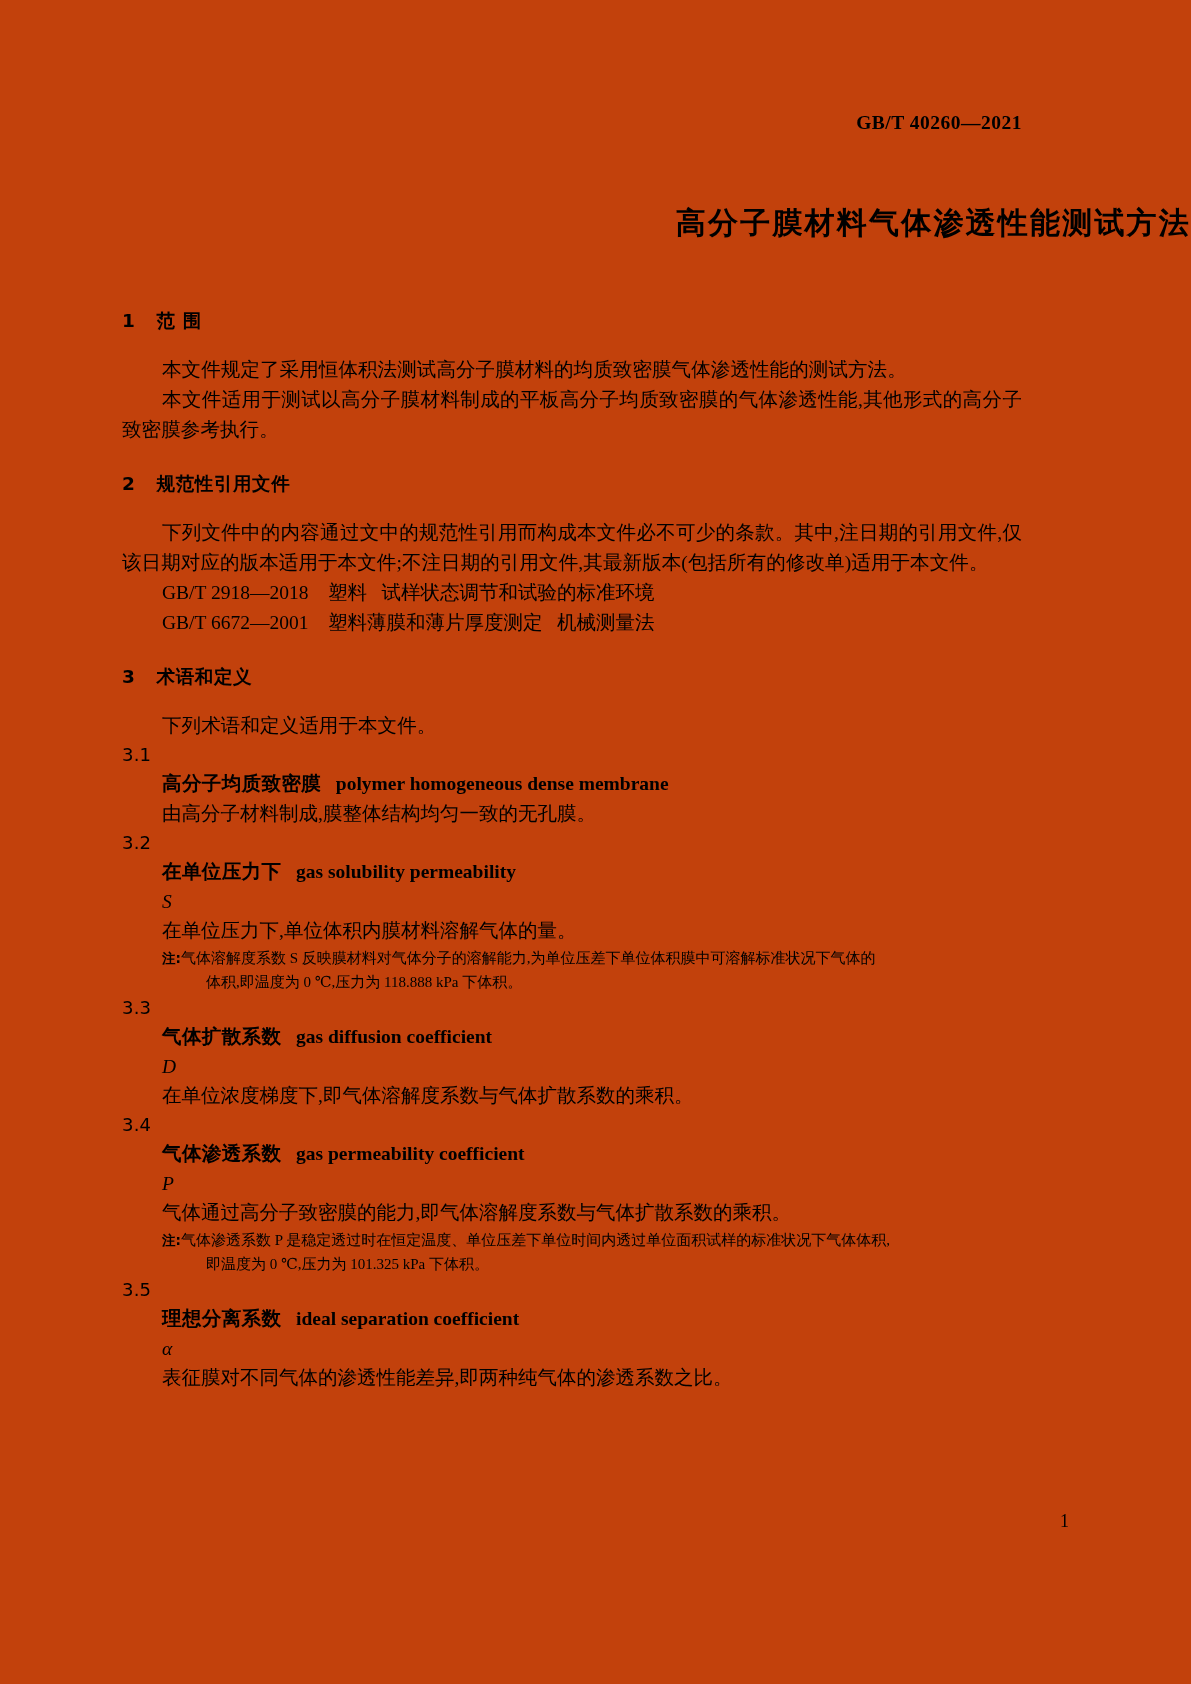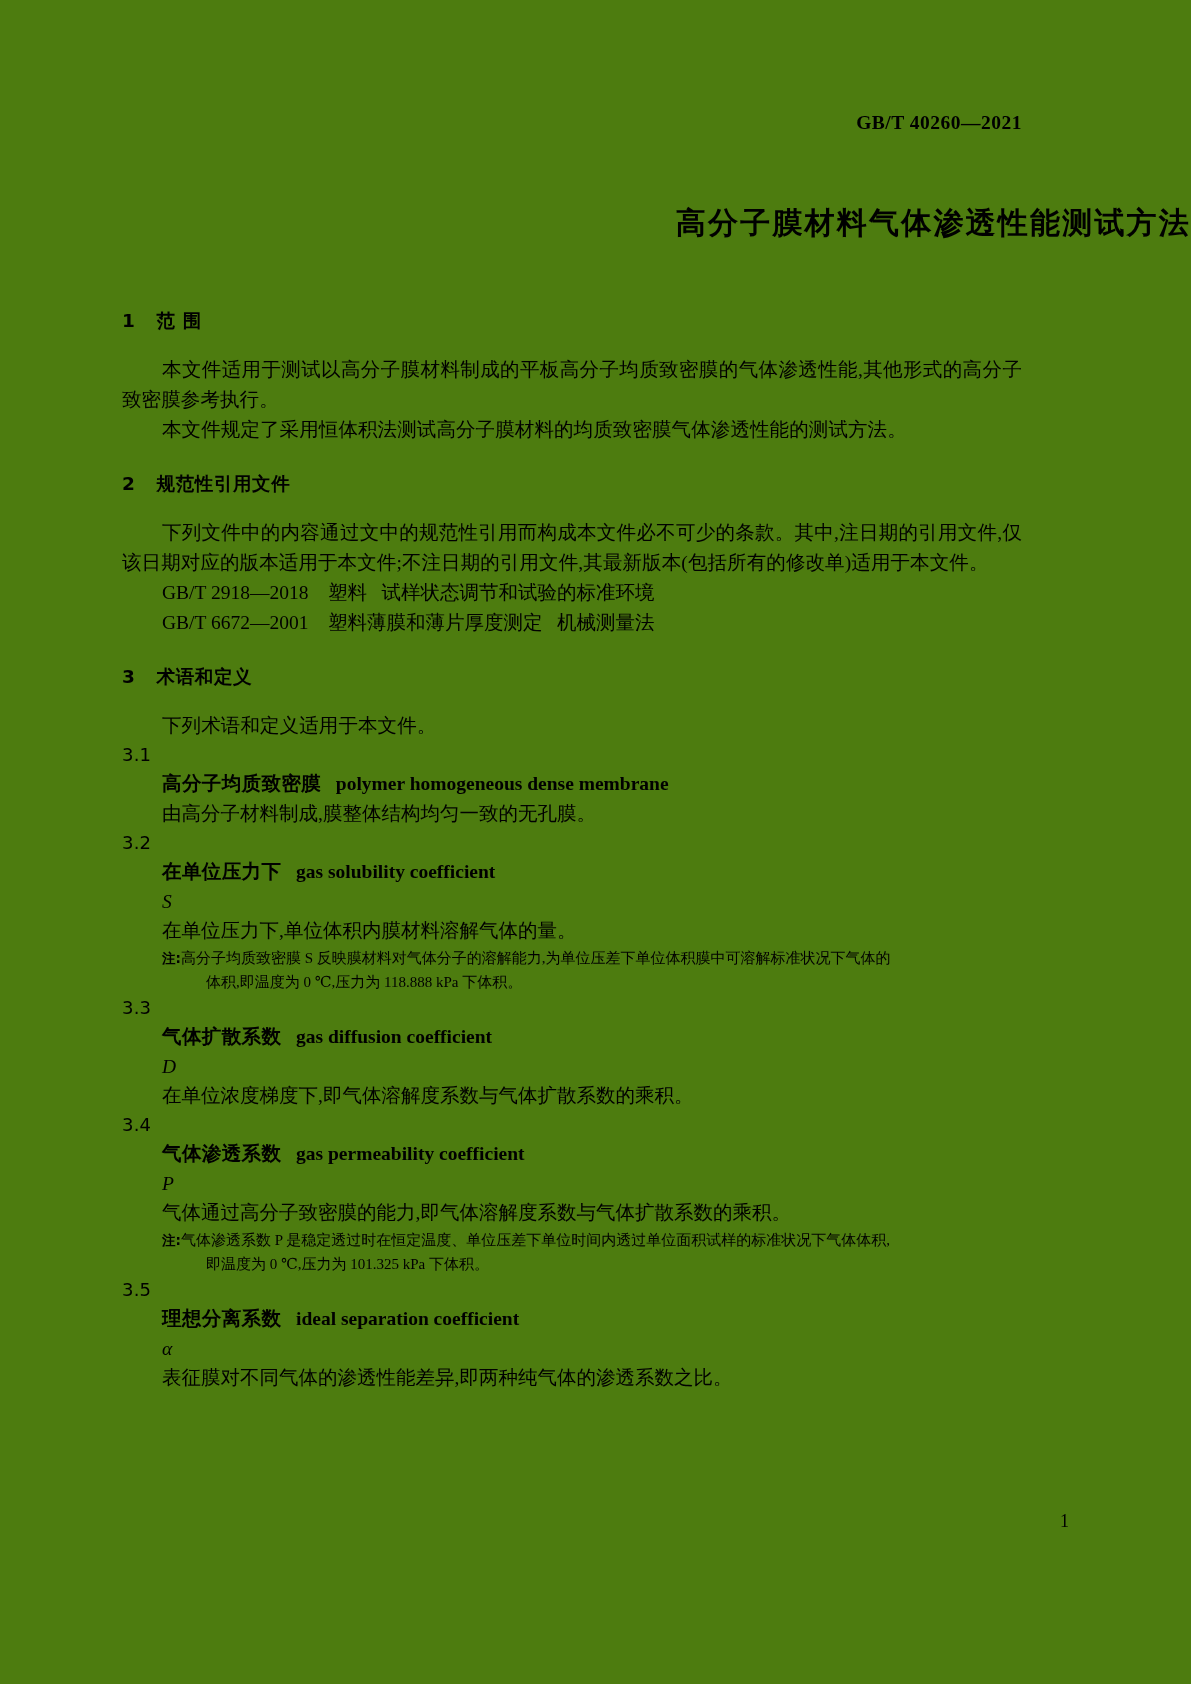--- a/index.html
+++ b/index.html
@@ -4,21 +4,21 @@
 <style>
   html, body {
     margin: 0;
     padding: 0;
     background: #ffffff;
   }
   .page {
     position: relative;
     width: 1191px;
     height: 1684px;
-    background: #4d7c0f;
+    background: #c2410c;
     margin: 0 auto;
     overflow: hidden;
     font-family: "Liberation Serif", "DejaVu Serif", serif;
     color: #000000;
   }
   .content {
     position: absolute;
     left: 122px;
     top: 0;
     width: 900px;
@@ -155,22 +155,22 @@
 <div class="page">
 
   <div class="header">GB/T 40260—2021</div>
 
   <div class="doc-title">高分子膜材料气体渗透性能测试方法</div>
 
   <div class="content" style="top:308px;">
 
     <div class="clause-head"><span>1</span><span>&nbsp;&nbsp;&nbsp;</span><span>范 围</span></div>
     <div class="sp-clause-after"></div>
+    <div class="para indent">本文件规定了采用恒体积法测试高分子膜材料的均质致密膜气体渗透性能的测试方法。</div>
     <div class="para indent">本文件适用于测试以高分子膜材料制成的平板高分子均质致密膜的气体渗透性能,其他形式的高分子致密膜参考执行。</div>
-    <div class="para indent">本文件规定了采用恒体积法测试高分子膜材料的均质致密膜气体渗透性能的测试方法。</div>
 
     <div class="sp-clause-before"></div>
 
     <div class="clause-head"><span>2</span><span>&nbsp;&nbsp;&nbsp;</span><span>规范性引用文件</span></div>
     <div class="sp-clause-after"></div>
     <div class="para indent">下列文件中的内容通过文中的规范性引用而构成本文件必不可少的条款。其中,注日期的引用文件,仅该日期对应的版本适用于本文件;不注日期的引用文件,其最新版本(包括所有的修改单)适用于本文件。</div>
     <div class="ref-line">GB/T 2918—2018    塑料   试样状态调节和试验的标准环境</div>
     <div class="ref-line">GB/T 6672—2001    塑料薄膜和薄片厚度测定   机械测量法</div>
 
     <div class="sp-clause-before"></div>
@@ -183,24 +183,24 @@
       <div class="term-num">3.1</div>
       <div class="term-body">
         <div class="term-name"><span class="cn">高分子均质致密膜</span><span>&nbsp;&nbsp;&nbsp;</span><span class="en">polymer homogeneous dense membrane</span></div>
         <div class="term-def">由高分子材料制成,膜整体结构均匀一致的无孔膜。</div>
       </div>
     </div>
 
     <div class="term-entry">
       <div class="term-num">3.2</div>
       <div class="term-body">
-        <div class="term-name"><span class="cn">在单位压力下</span><span>&nbsp;&nbsp;&nbsp;</span><span class="en">gas solubility coefficient</span></div>
+        <div class="term-name"><span class="cn">在单位压力下</span><span>&nbsp;&nbsp;&nbsp;</span><span class="en">gas solubility permeability</span></div>
         <div class="term-symbol">S</div>
         <div class="term-def">在单位压力下,单位体积内膜材料溶解气体的量。</div>
-        <div class="note"><span class="note-label">注:</span><span>高分子均质致密膜 S 反映膜材料对气体分子的溶解能力,为单位压差下单位体积膜中可溶解标准状况下气体的</span></div>
+        <div class="note"><span class="note-label">注:</span><span>气体溶解度系数 S 反映膜材料对气体分子的溶解能力,为单位压差下单位体积膜中可溶解标准状况下气体的</span></div>
         <div class="note cont">体积,即温度为 0 ℃,压力为 118.888 kPa 下体积。</div>
       </div>
     </div>
 
     <div class="term-entry">
       <div class="term-num">3.3</div>
       <div class="term-body">
         <div class="term-name"><span class="cn">气体扩散系数</span><span>&nbsp;&nbsp;&nbsp;</span><span class="en">gas diffusion coefficient</span></div>
         <div class="term-symbol">D</div>
         <div class="term-def">在单位浓度梯度下,即气体溶解度系数与气体扩散系数的乘积。</div>

